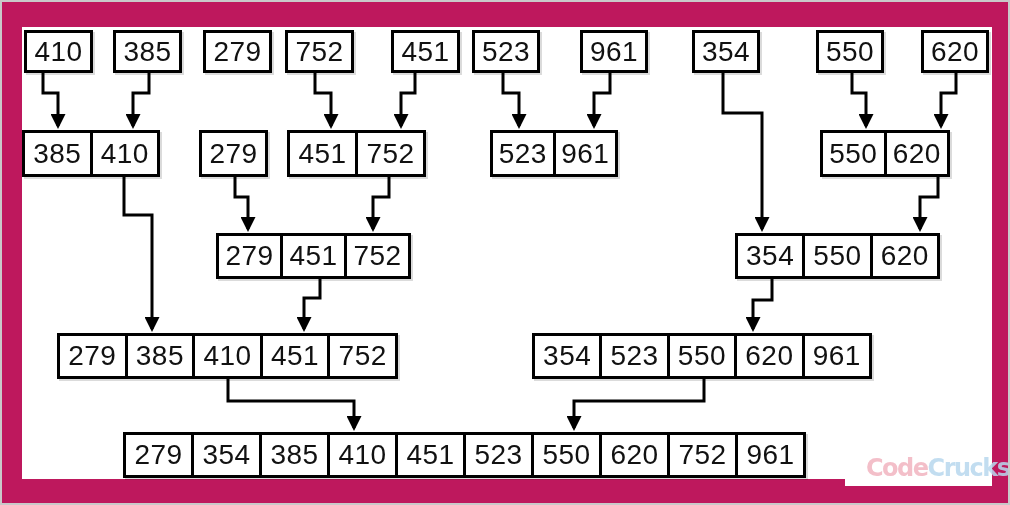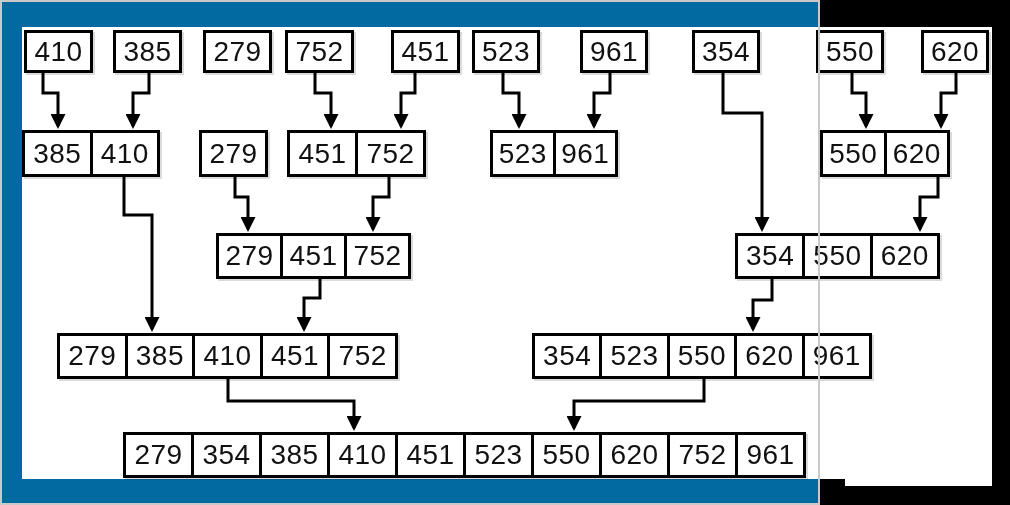--- a/index.html
+++ b/index.html
@@ -6,23 +6,23 @@
     margin: 0;
     padding: 0;
     background: #000;
     width: 1010px;
     height: 505px;
     overflow: hidden;
     font-family: "Liberation Sans", sans-serif;
   }
   #root {
     position: relative;
-    width: 820px;
+    width: 1010px;
     height: 505px;
-    background: #0369a1;
+    background: #be185d;
   }
   
   .frame {
     position: absolute;
     inset: 0;
     border: 2px solid #c9c9c9;
     box-sizing: border-box;
     z-index: 6;
     pointer-events: none;
   }
@@ -208,15 +208,18 @@
         <div class="cell" style="width: 71px;">410</div>
         <div class="cell" style="width: 71px;">451</div>
         <div class="cell" style="width: 71px;">523</div>
         <div class="cell" style="width: 71px;">550</div>
         <div class="cell" style="width: 71px;">620</div>
         <div class="cell" style="width: 71px;">752</div>
         <div class="cell" style="width: 71px;">961</div>
       </div>
     </div>
 
+  <div class="watermark">
+    <span style="color: rgb(242, 180, 192);">Code</span><span style="color: rgb(184, 216, 238);">Crucks</span>
+  </div>
 
   <div class="frame"></div>
 </div>
 
 </body></html>

